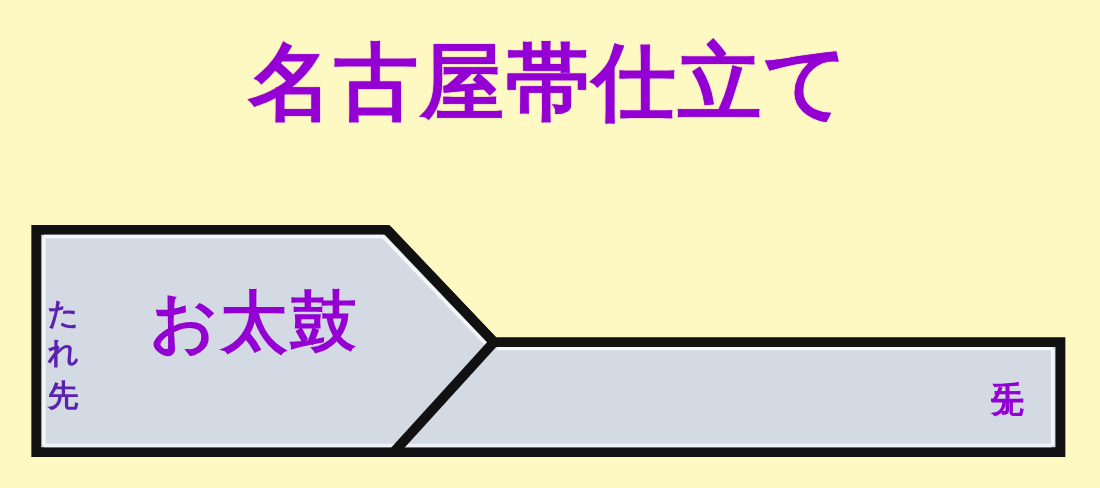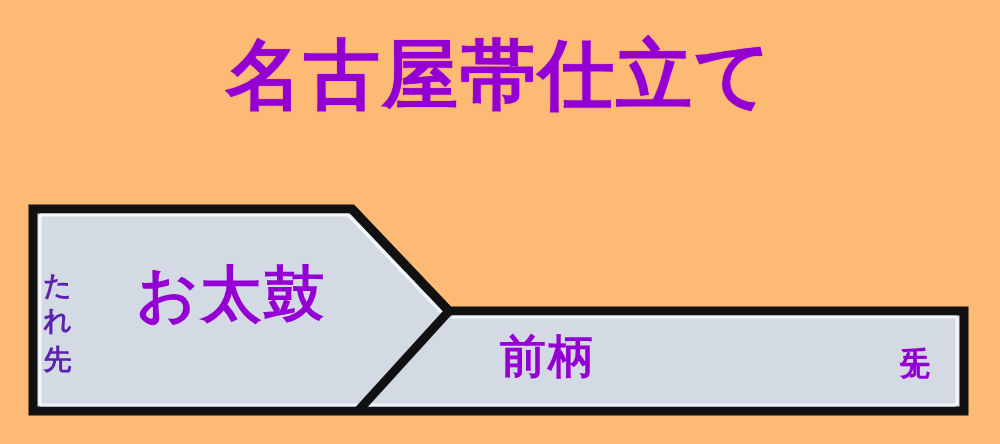--- a/index.html
+++ b/index.html
@@ -11,21 +11,21 @@
     height: 444px;
     background: #ffffff;
     font-family: "DejaVu Sans", "Liberation Sans", sans-serif;
     overflow: hidden;
     position: relative;
   }
   #stage {
     position: relative;
     width: 1000px;
     height: 444px;
-    background: #fdba74;
+    background: #fef9c3;
   }
   
   #title {
     position: absolute;
     left: 0;
     top: 34px;
     width: 1000px;
     text-align: center;
     font-family: "DejaVu Sans", "Liberation Sans", sans-serif;
     font-size: 76px;
@@ -119,18 +119,17 @@
       <polyline points="957,317 957,405" fill="none" stroke="#f4f7fa" stroke-width="3"></polyline>
 
       <polyline points="352,209 449,311" fill="none" stroke="#111111" stroke-width="9" stroke-linecap="butt"></polyline>
       <polyline points="449,311 358,411" fill="none" stroke="#111111" stroke-width="9" stroke-linecap="butt"></polyline>
     </svg>
 
     <div class="lbl lbl-vertical" id="label-tare">たれ先</div>
 
     <div class="lbl" id="label-otaiko">お太鼓</div>
 
-    <div class="lbl" id="label-maegara">前柄</div>
 
     <div class="lbl lbl-vertical" id="label-tesaki">手先</div>
 
   </div>
 </div>
 
 </body></html>

